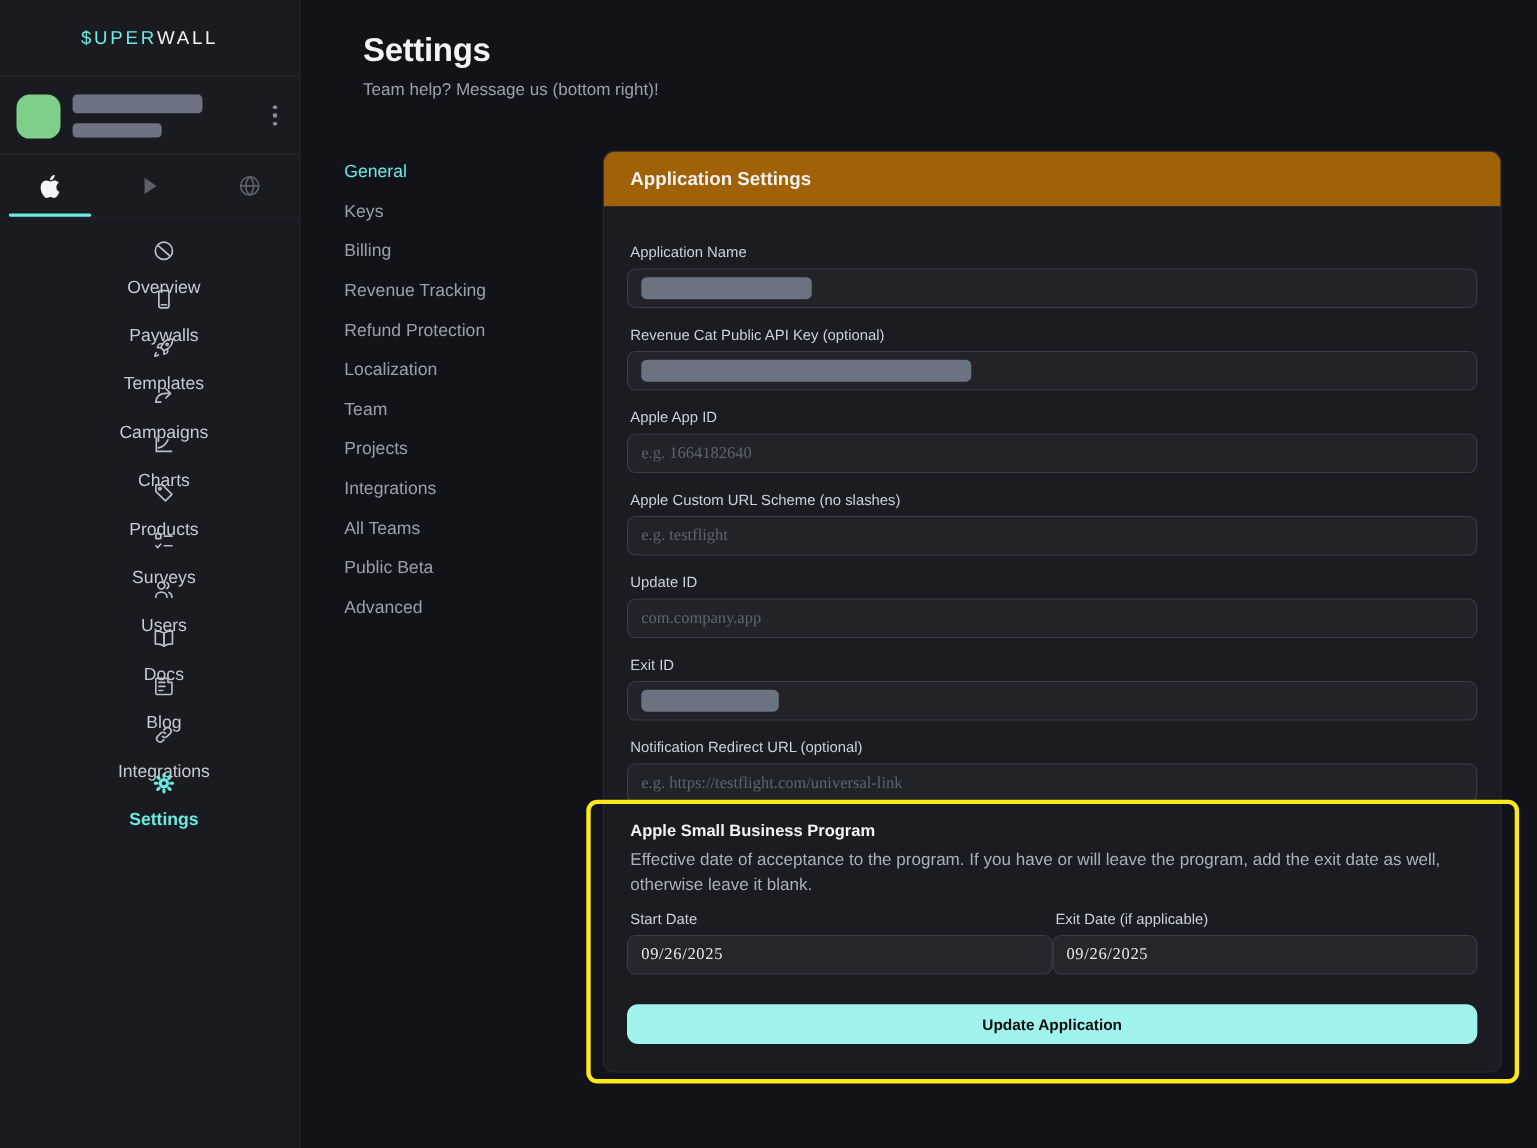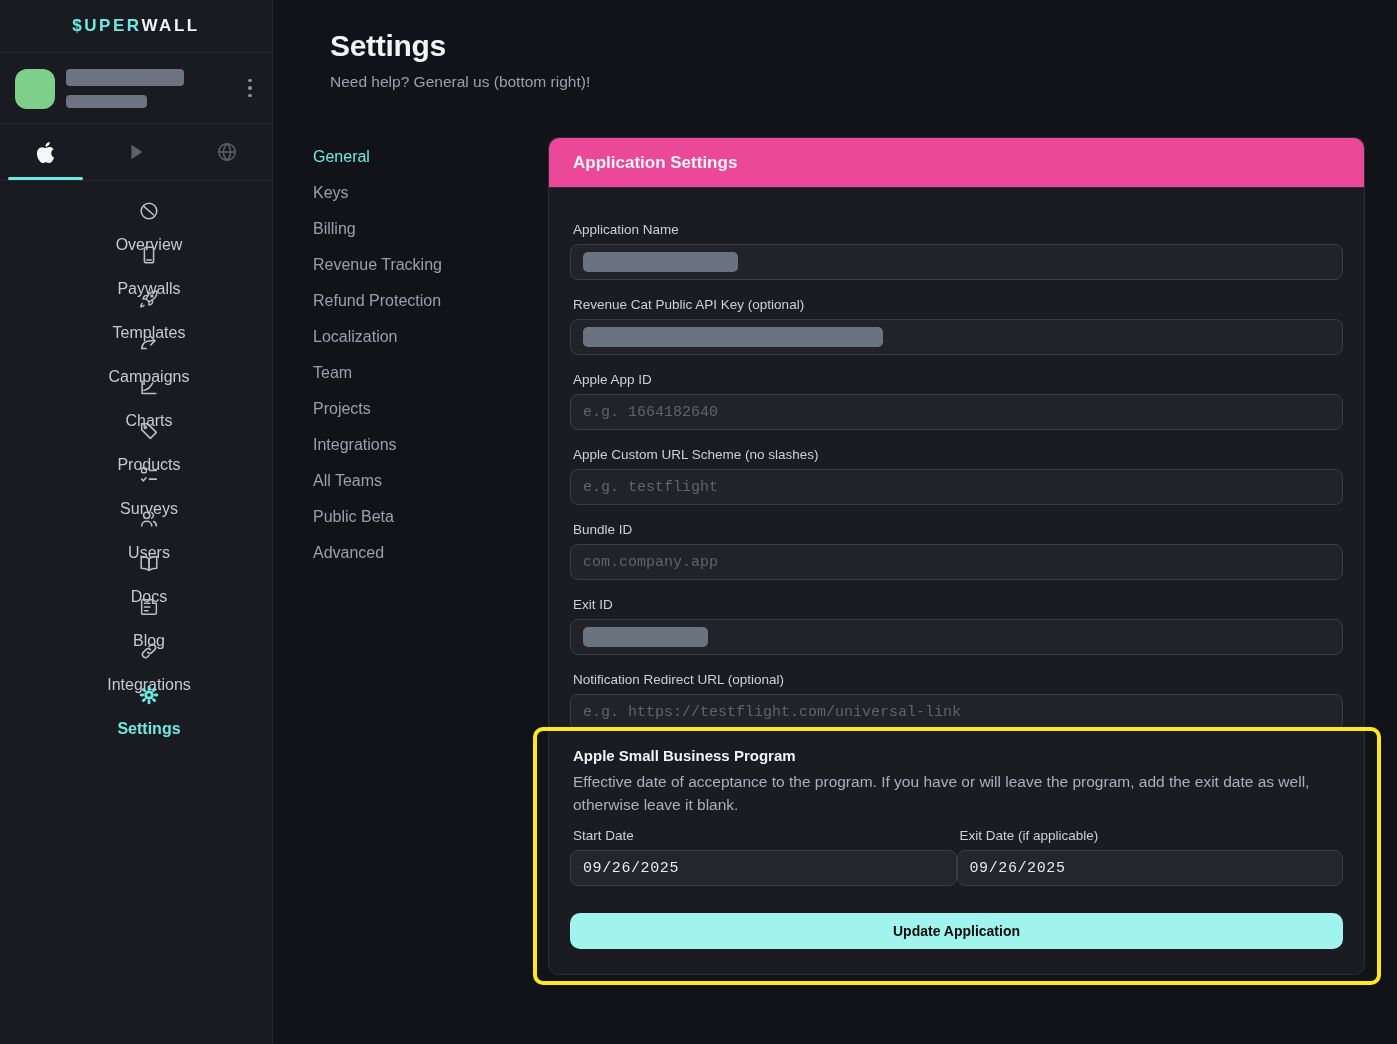--- a/index.html
+++ b/index.html
@@ -16,23 +16,23 @@
     --danger:#f3756d; --avatar:#7dcf8a;
   }
   svg { display:block; }
 
   
   .sidebar{
     position:absolute; left:0; top:0; width:273px; height:1044px;
     background:#1a1b20; border-right:1px solid #26272e;
   }
   .brand{
-    height:53px; display:flex; align-items:center; justify-content:center;
+    height:70px; display:flex; align-items:center; justify-content:center;
     border-bottom:1px solid #26272e; cursor:pointer;
-    font-size:17px; font-weight:700; letter-spacing:2.5px;
+    font-size:17px; font-weight:400; letter-spacing:2.5px;
   }
   .brand .accent{ color:var(--accent); }
   .account{
     height:71px; border-bottom:1px solid #26272e; position:relative;
   }
   .avatar{
     position:absolute; left:15px; top:16px; width:40px; height:40px;
     border-radius:12px; background:var(--avatar);
   }
   .acct-blob1{ position:absolute; left:66px; top:16px; width:118px; height:17px; border-radius:4px; background:#6d7380; }
@@ -78,30 +78,30 @@
   .snav-item.active{ color:var(--accent); }
   .snav-item.danger{ color:var(--danger); }
 
   
   .panel{
     position:absolute; left:548px; top:137px; width:817px; height:838px;
     background:#1a1c21; border:1px solid #2a2d34; border-radius:10px;
   }
   .panel-header{
     height:50px; display:flex; align-items:center; padding:0 24px;
-    background:#ec4899; border-bottom:1px solid #2a2d34;
+    background:#a16207; border-bottom:1px solid #2a2d34;
     border-radius:10px 10px 0 0; font-size:17px; font-weight:700;
   }
   .panel-body{ padding:34px 21px 0; }
   .fgroup{ margin-bottom:17px; }
   .flabel{ font-size:13.5px; color:#ccd0d7; margin-bottom:7px; padding-left:3px; }
   .finput{
     width:100%; height:36px; background:#212329; border:1px solid #3a3d45;
     border-radius:8px; padding:0 12px; color:#e8eaed; font-size:15px;
-    font-family:Liberation Mono, monospace; display:block;
+    font-family:Liberation Serif, serif; display:block;
   }
   .finput::placeholder{ color:#5d646f; }
   .finput.redacted{ display:flex; align-items:center; }
   .blob{ height:20px; border-radius:5px; background:#6b7280; display:inline-block; }
   .blob.w155{ width:155px; } .blob.w300{ width:300px; } .blob.w125{ width:125px; }
 
   
   .sbp{ margin-top:14px; }
   .sbp-title{ font-size:15px; font-weight:700; color:#f2f3f5; padding-left:3px; }
   .sbp-desc{
@@ -286,21 +286,21 @@
             <circle cx="12" cy="12" r="5.2" fill="currentColor"></circle>
             <circle cx="12" cy="12" r="2" fill="#1a1b20"></circle>
           </svg>
         </span>
       <span>Settings</span>
     </div>
   </nav>
 </aside>
 
 <h1 class="page-title">Settings</h1>
-<p class="page-subtitle">Need help? General us (bottom right)!</p>
+<p class="page-subtitle">Team help? Message us (bottom right)!</p>
 
 <nav class="settings-nav">
   <div class="snav-item active">General</div>
   <div class="snav-item">Keys</div>
   <div class="snav-item">Billing</div>
   <div class="snav-item">Revenue Tracking</div>
   <div class="snav-item">Refund Protection</div>
   <div class="snav-item">Localization</div>
   <div class="snav-item">Team</div>
   <div class="snav-item">Projects</div>
@@ -334,21 +334,21 @@
       <div class="flabel">Apple App ID</div>
       <input class="finput" placeholder="e.g. 1664182640" style="">
     </div>
 
     <div class="fgroup">
       <div class="flabel">Apple Custom URL Scheme (no slashes)</div>
       <input class="finput" placeholder="e.g. testflight" style="">
     </div>
 
     <div class="fgroup">
-      <div class="flabel">Bundle ID</div>
+      <div class="flabel">Update ID</div>
       <input class="finput" placeholder="com.company.app" style="">
     </div>
 
     <div class="fgroup">
       <div class="flabel">Exit ID</div>
       <div class="finput redacted">
         <span class="blob w125"></span>
       </div>
     </div>
 

